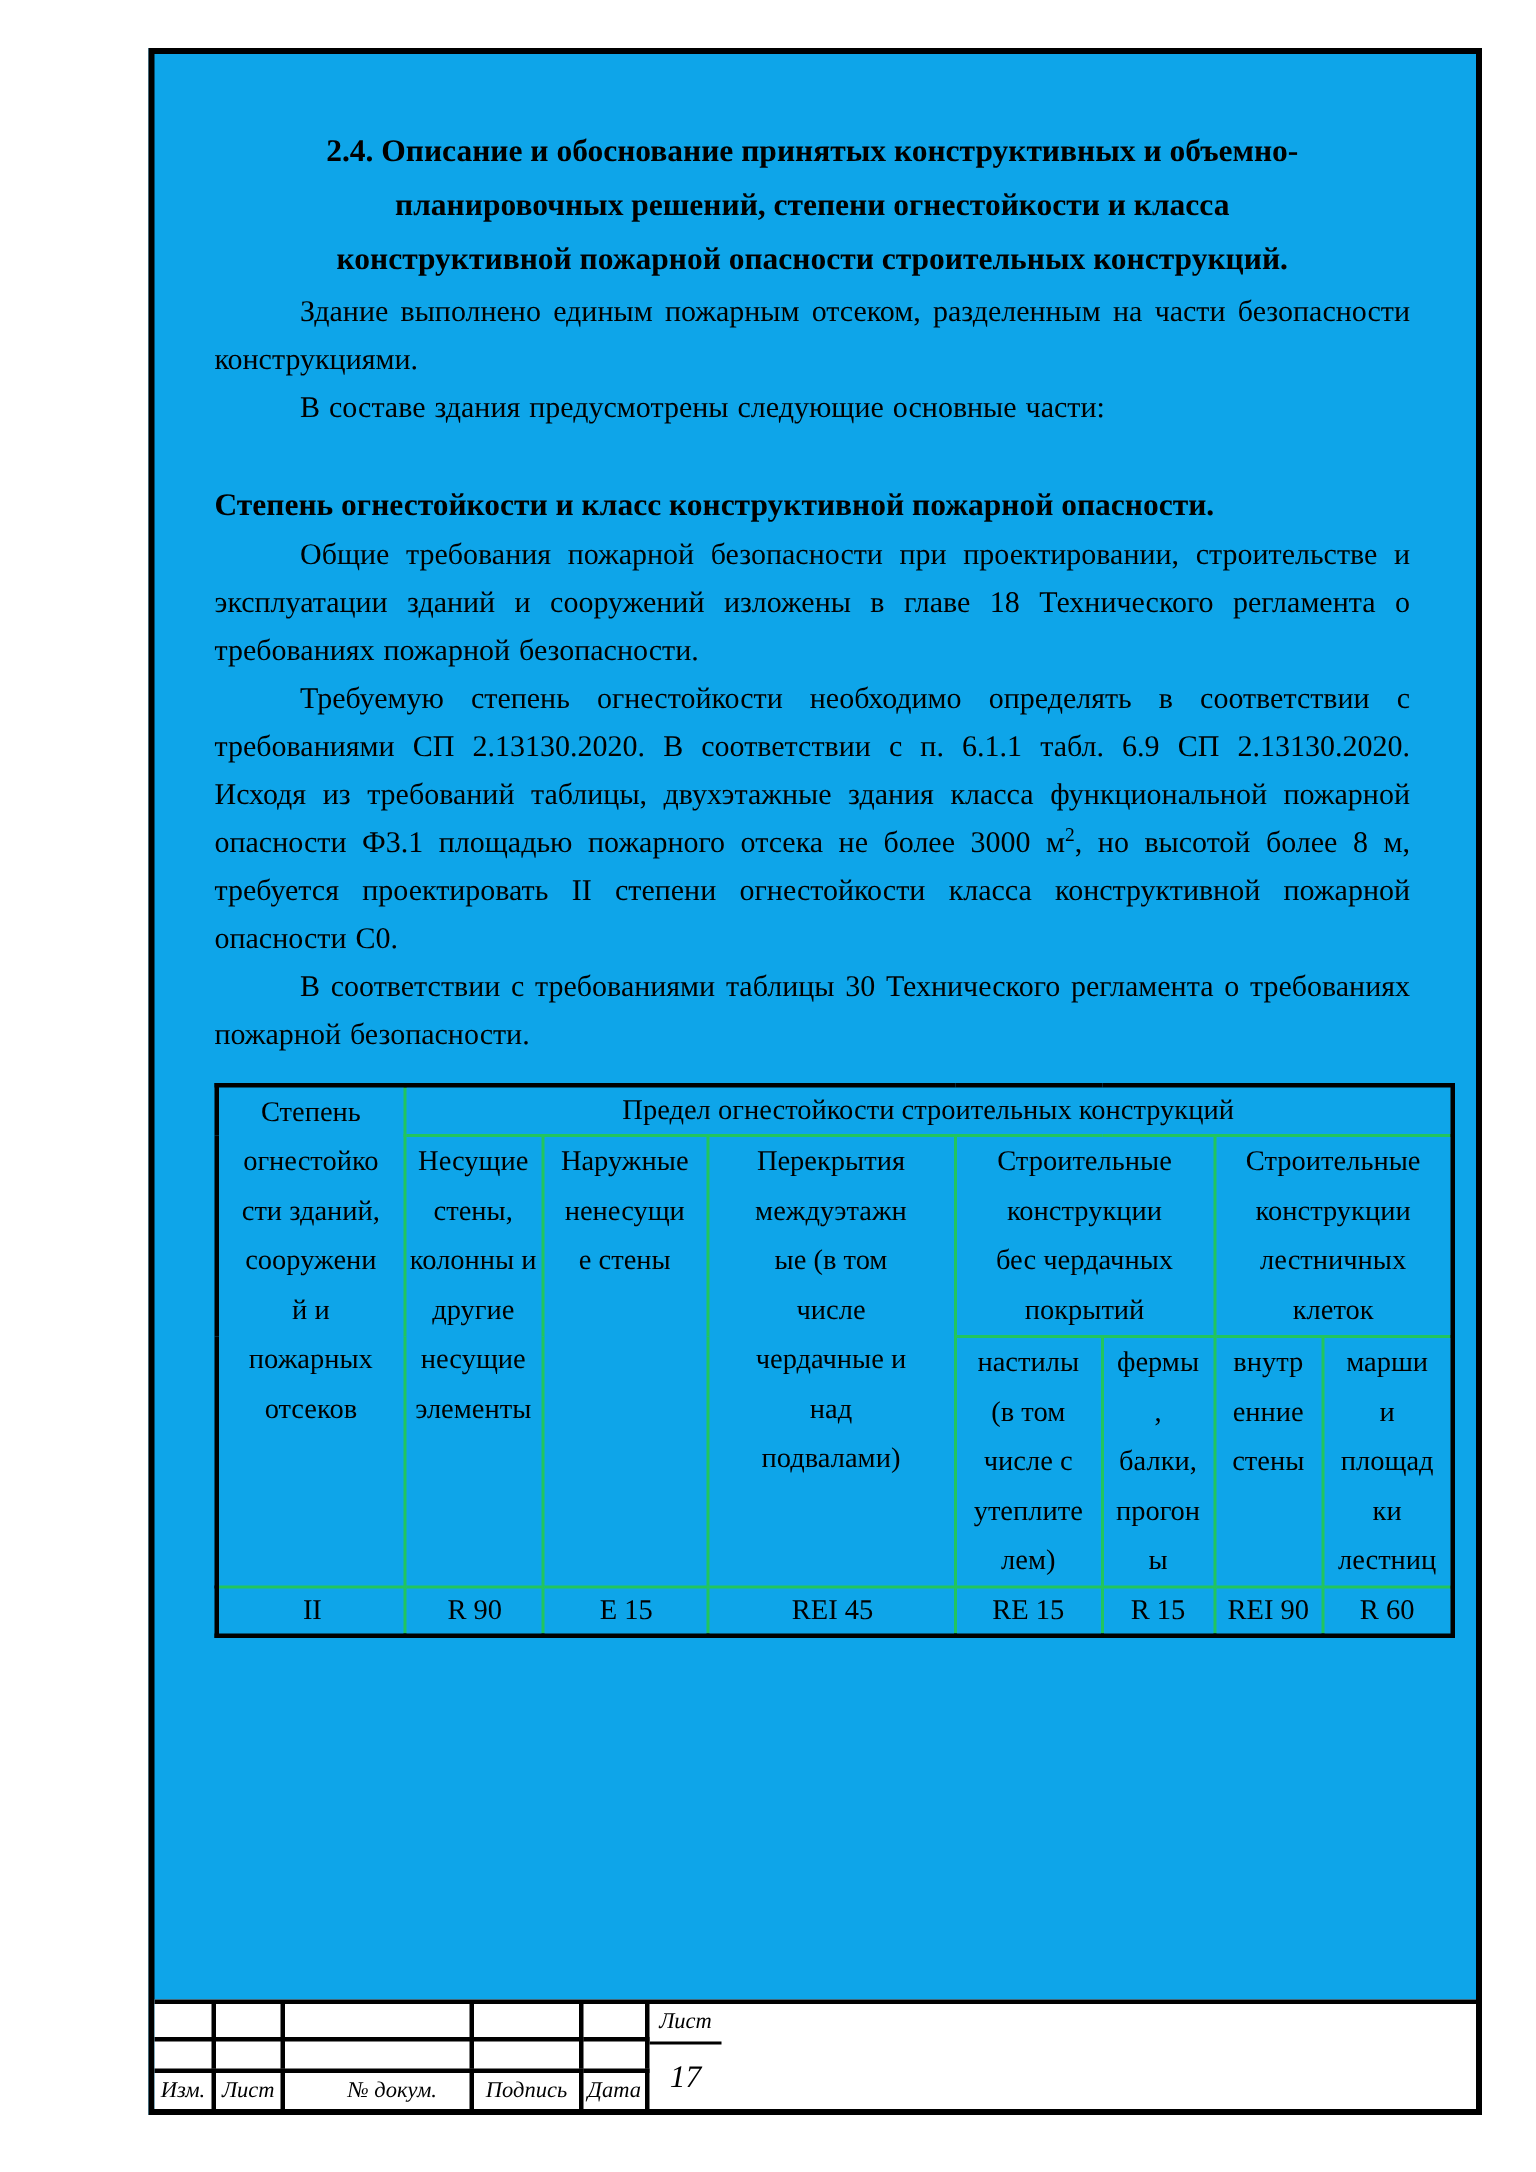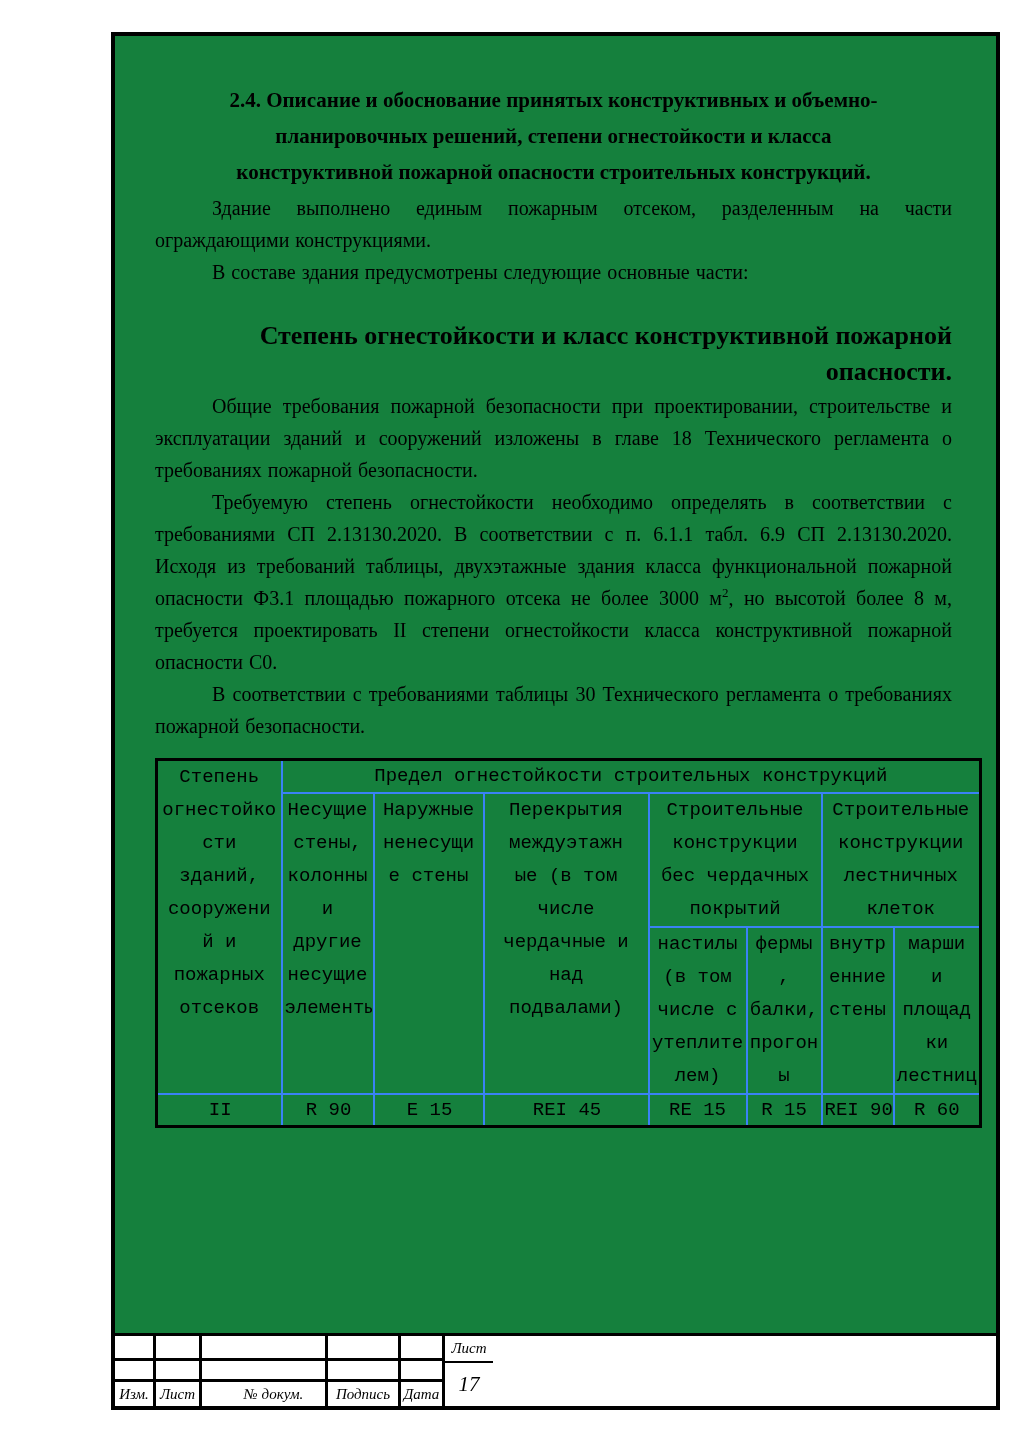--- a/index.html
+++ b/index.html
@@ -2,47 +2,47 @@
 <html lang="ru"><head>
 <meta charset="utf-8">
 <style>
   html,body{margin:0;padding:0;}
   body{
     width:1024px;height:1448px;position:relative;background:#ffffff;
     font-family:"Liberation Serif","DejaVu Serif",serif;color:#000;
   }
   .frame{
     position:absolute;left:99px;top:32px;width:889px;height:1378px;
-    border:4px solid #000;box-sizing:border-box;background:#15803d;margin-left:12px;
+    border:4px solid #000;box-sizing:border-box;background:#0ea5e9;
   }
   .content{
     position:absolute;left:40px;right:44px;top:46px;
     font-size:20px;line-height:32px;
   }
   .heading{
     font-weight:bold;font-size:21px;line-height:36px;text-align:center;
     white-space:pre-line;margin:0 0 2px 0;
   }
   .para{margin:0;text-align:justify;text-indent:57px;word-spacing:1px;}
   .num-list{margin:0;padding:0 0 0 92px;}
   .num-list li{text-align:justify;padding-left:4px;line-height:32px;}
   .subheading{
-    font-weight:bold;font-size:26px;line-height:36px;text-align:right;
+    font-weight:bold;font-size:21px;line-height:36px;text-align:left;
     margin:30px 0 0 0;
   }
   sup{font-size:13px;line-height:0;}
   
   table.fire{
     border-collapse:collapse;border:3px solid #000;
     table-layout:fixed;width:824px;margin-top:16px;
     font-size:19px;line-height:33px;
   }
   table.fire td{
-    border:2px solid #3b82f6;padding:0 2px;vertical-align:top;
-    text-align:center;white-space:pre-line;overflow:hidden;font-family:Liberation Mono, monospace;
+    border:2px solid #22c55e;padding:0 2px;vertical-align:top;
+    text-align:center;white-space:pre-line;overflow:hidden;
   }
   table.fire td.span-head{height:31px;line-height:31px;}
   table.fire tr.data td{
     height:30px;line-height:30px;vertical-align:middle;white-space:nowrap;
   }
   table.fire tr.data td.left{text-align:center;padding-left:4px;}
   
   .stamp{
     position:absolute;left:0;right:0;bottom:0;height:70px;
     border-top:3px solid #000;display:flex;background:#fff;
@@ -75,21 +75,21 @@
 </head>
 <body>
 
 <div class="frame">
   <div class="content">
 
     <h1 class="heading">2.4. Описание и обоснование принятых конструктивных и объемно-
 планировочных решений, степени огнестойкости и класса
 конструктивной пожарной опасности строительных конструкций.</h1>
 
-    <p class="para">Здание выполнено единым пожарным отсеком, разделенным на части ограждающими конструкциями.</p>
+    <p class="para">Здание выполнено единым пожарным отсеком, разделенным на части безопасности конструкциями.</p>
     <p class="para">В составе здания предусмотрены следующие основные части:</p>
 
 
     <h2 class="subheading">Степень огнестойкости и класс конструктивной пожарной опасности.</h2>
 
     <p class="para">Общие требования пожарной безопасности при проектировании, строительстве и эксплуатации зданий и сооружений изложены в главе 18 Технического регламента о требованиях пожарной безопасности.</p>
 
     <p class="para"><span>Требуемую степень огнестойкости необходимо определять в соответствии с требованиями СП 2.13130.2020. В соответствии с п. 6.1.1 табл. 6.9 СП 2.13130.2020. Исходя из требований таблицы, двухэтажные здания класса функциональной пожарной опасности Ф3.1 площадью пожарного отсека не более 3000 м</span><sup>2</sup><span>, но высотой более 8 м, требуется проектировать II степени огнестойкости класса конструктивной пожарной опасности С0.</span></p>
 
     <p class="para">В соответствии с требованиями таблицы 30 Технического регламента о требованиях пожарной безопасности.</p>

